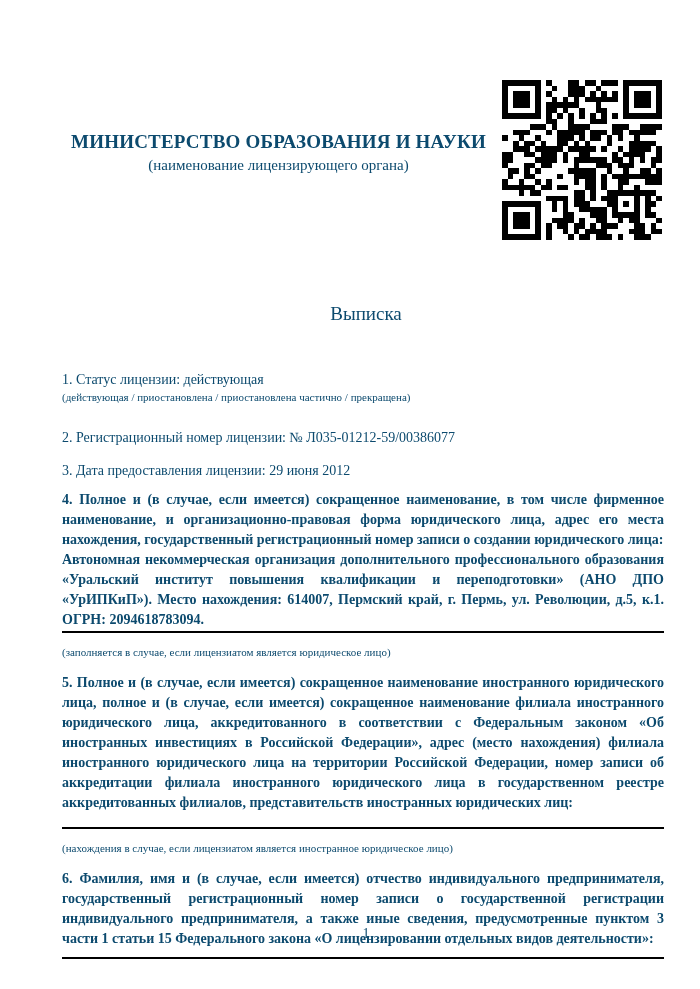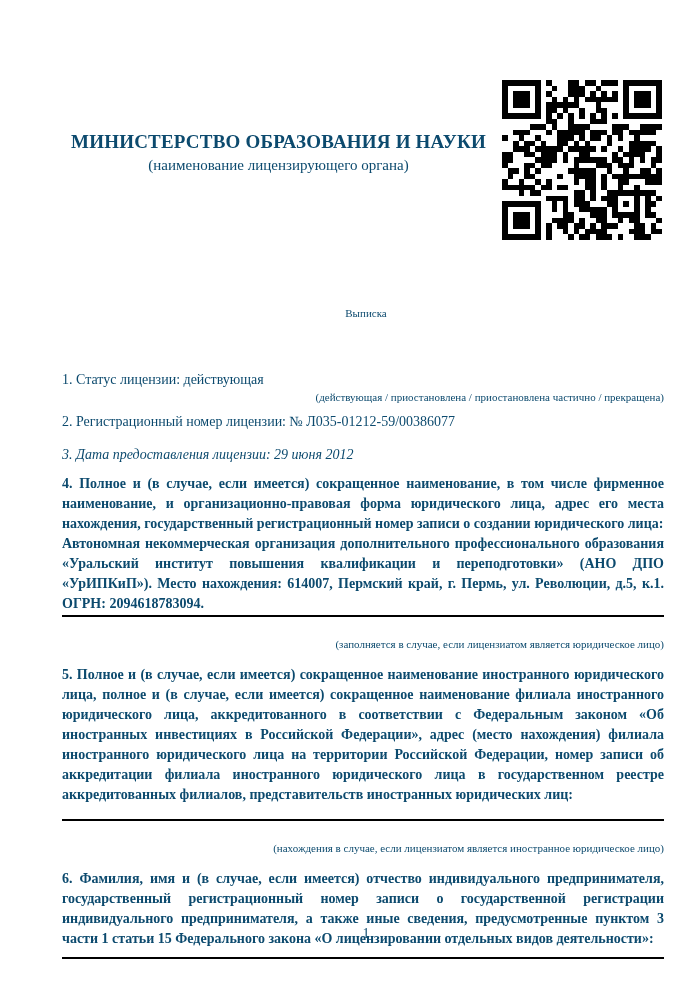--- a/index.html
+++ b/index.html
@@ -40,51 +40,51 @@
     height: 162px;
   }
   .qr svg { display: block; width: 160px; height: 162px; }
   
   .doc-title {
     position: absolute;
     left: 65px;
     top: 303px;
     width: 602px;
     text-align: center;
-    font-size: 11px;
+    font-size: 19px;
     line-height: 21px;
   }
   
   .body {
     position: absolute;
     left: 62px;
     top: 370px;
     width: 602px;
     font-size: 14px;
     line-height: 20px;
   }
   .item p { margin: 0; }
   .just { text-align: justify; font-weight: bold; }
   .caption {
     font-size: 11px;
     line-height: 14px;
-    text-align: right;
+    text-align: left;
     margin-right: 72px; 
   }
-  .caption.after-rule { margin-top: 20px; }
+  .caption.after-rule { margin-top: 12px; }
   .rule {
     border: none;
     border-top: 2px solid #000000;
     height: 0;
     margin-top: 1px;
   }
   .rule.gap-lg { margin-top: 14px; }
   .rule.gap-sm { margin-top: 8px; }
-  .mt16 { margin-top: 8px; }
-  .mt13 { margin-top: 13px; font-style: italic; }
+  .mt16 { margin-top: 24px; }
+  .mt13 { margin-top: 13px; }
   .mt9  { margin-top: 9px; }
   .mt14 { margin-top: 14px; }
   
   .footer {
     position: absolute;
     left: 65px;
     top: 924px;
     width: 602px;
     text-align: center;
     font-size: 14px;

